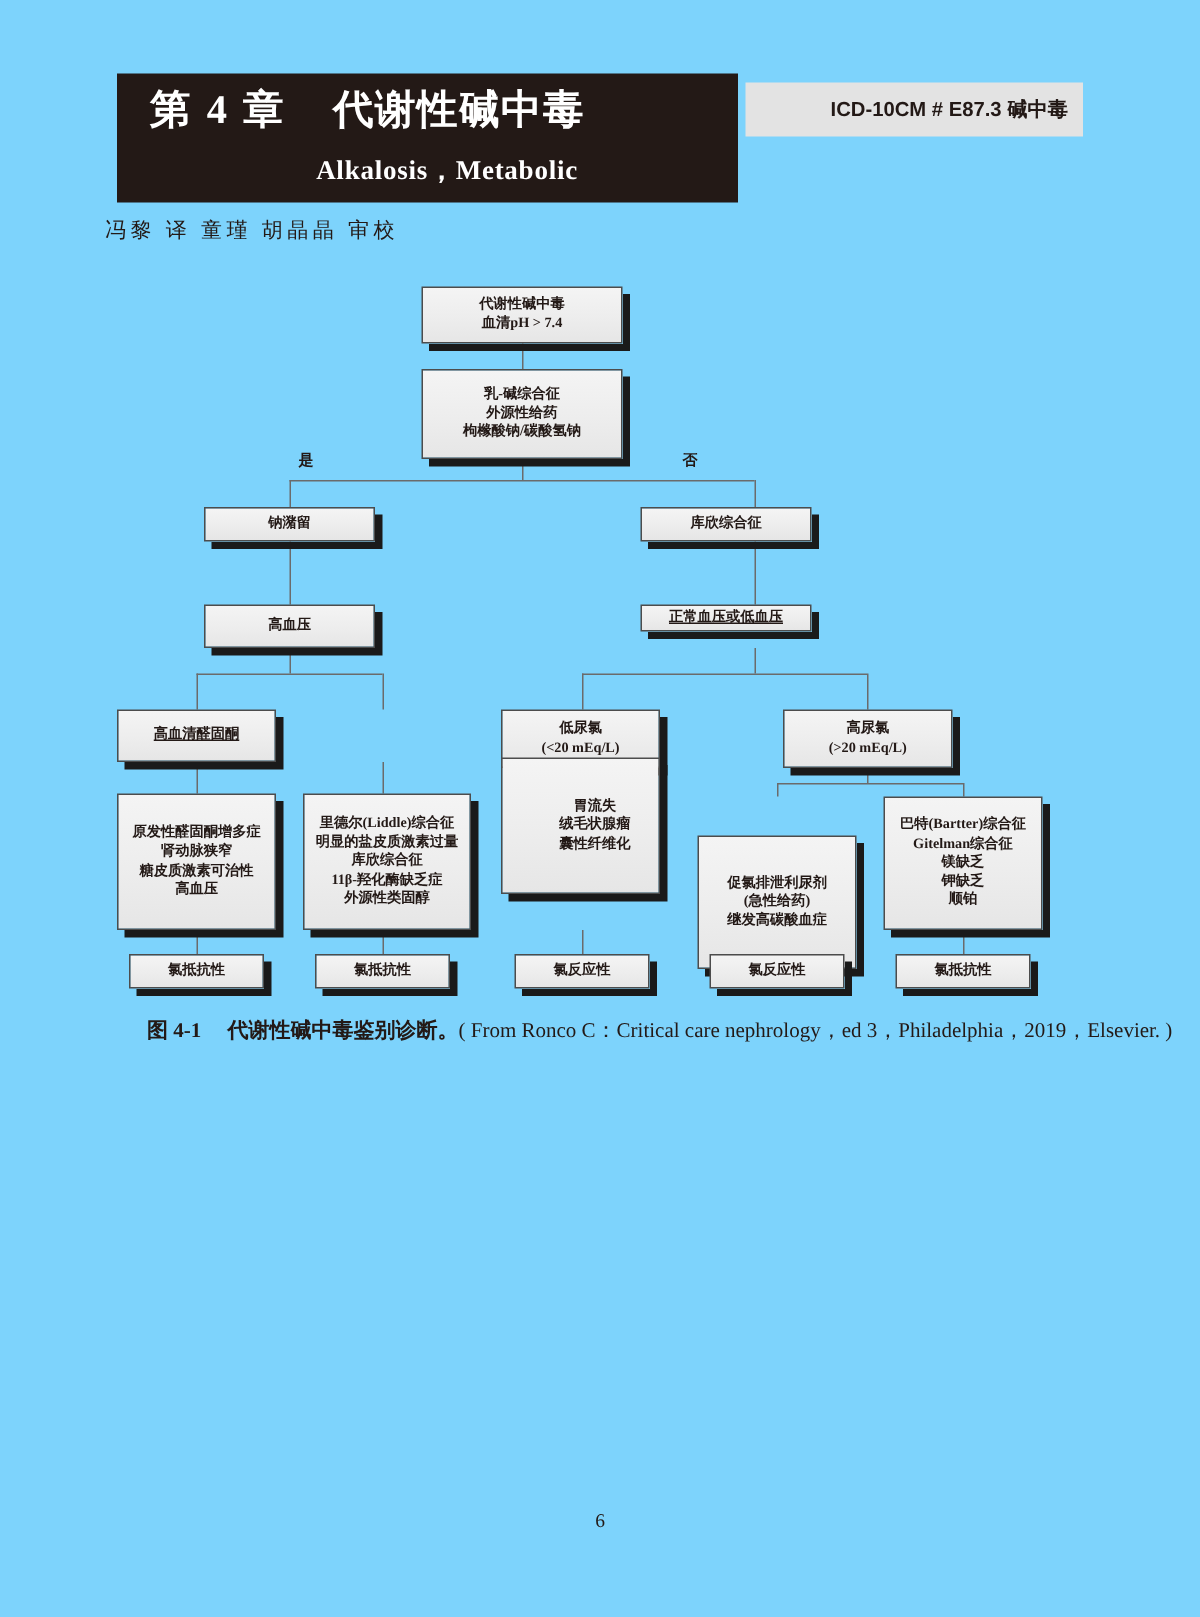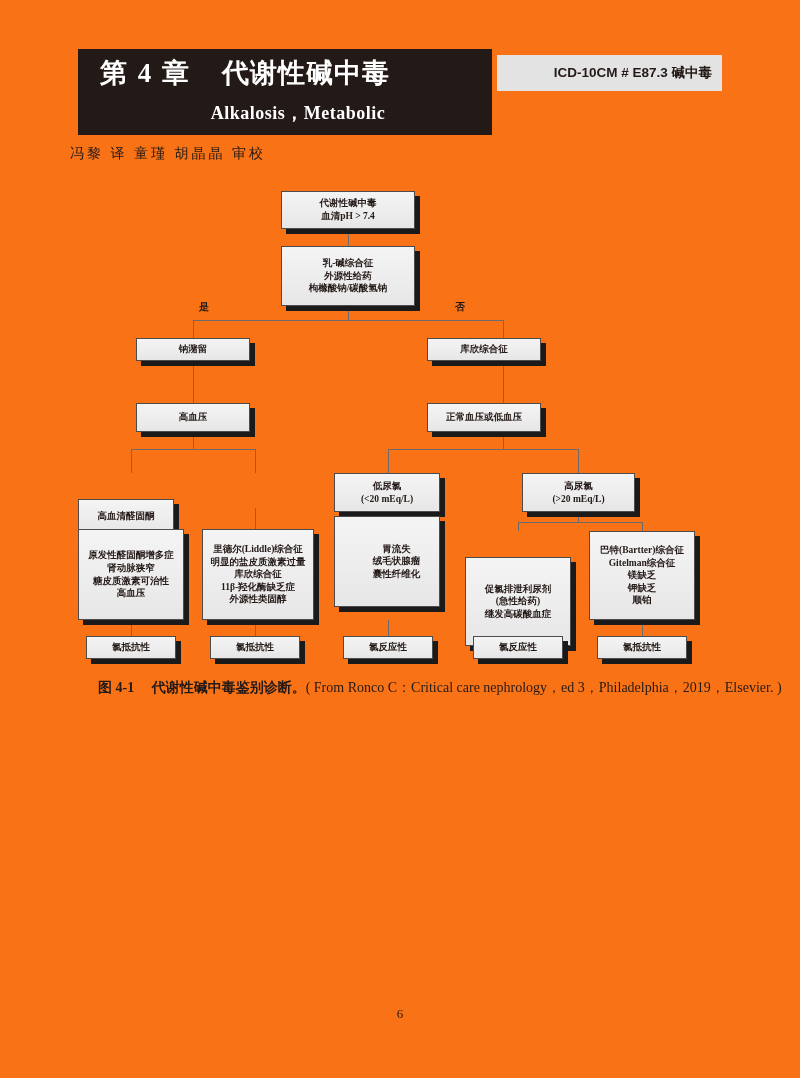--- a/index.html
+++ b/index.html
@@ -9,21 +9,21 @@
     background: #ffffff;
   }
   body {
     font-family: "Liberation Serif", "DejaVu Serif", serif;
     color: #231916;
   }
   #page {
     position: relative;
     width: 800px;
     height: 1078px;
-    background: #f97316;
+    background: #7dd3fc;
     overflow: hidden;
   }
 
   
   #header-band {
     position: absolute;
     left: 78px;
     top: 49px;
     width: 414px;
     height: 86px;
@@ -232,25 +232,25 @@
     </div>
 
     <div class="node" style="left:427px; top:338px; width:114px; height:23px;">
       <span class="txt">库欣综合征</span>
     </div>
 
     <div class="node" style="left:136px; top:403px; width:114px; height:29px;">
       <span class="txt">高血压</span>
     </div>
 
-    <div class="node" style="left:427px; top:403px; width:114px; height:29px;">
+    <div class="node" style="left:427px; top:403px; width:114px; height:18px;text-decoration:underline;">
       <span class="txt">正常血压或低血压</span>
     </div>
 
-    <div class="node" style="left:78px; top:499px; width:96px; height:35px;">
+    <div class="node" style="left:78px; top:473px; width:106px; height:35px;text-decoration:underline;">
       <span class="txt">高血清醛固酮</span>
     </div>
 
 
     <div class="node" style="left:334px; top:473px; width:106px; height:39px;">
       <span class="txt">低尿氯
 (&lt;20 mEq/L)</span>
     </div>
 
     <div class="node" style="left:522px; top:473px; width:113px; height:39px;">
@@ -266,21 +266,21 @@
     </div>
 
     <div class="node" style="left:202px; top:529px; width:112px; height:91px;">
       <span class="txt">里德尔(Liddle)综合征
 明显的盐皮质激素过量
 库欣综合征
 11β-羟化酶缺乏症
 外源性类固醇</span>
     </div>
 
-    <div class="node" style="left:334px; top:516px; width:106px; height:91px;padding-left:22px;">
+    <div class="node" style="left:334px; top:505px; width:106px; height:91px;padding-left:22px;">
       <span class="txt">胃流失
 绒毛状腺瘤
 囊性纤维化</span>
     </div>
 
     <div class="node" style="left:465px; top:557px; width:106px; height:89px;">
       <span class="txt">促氯排泄利尿剂
 (急性给药)
 继发高碳酸血症</span>
     </div>

